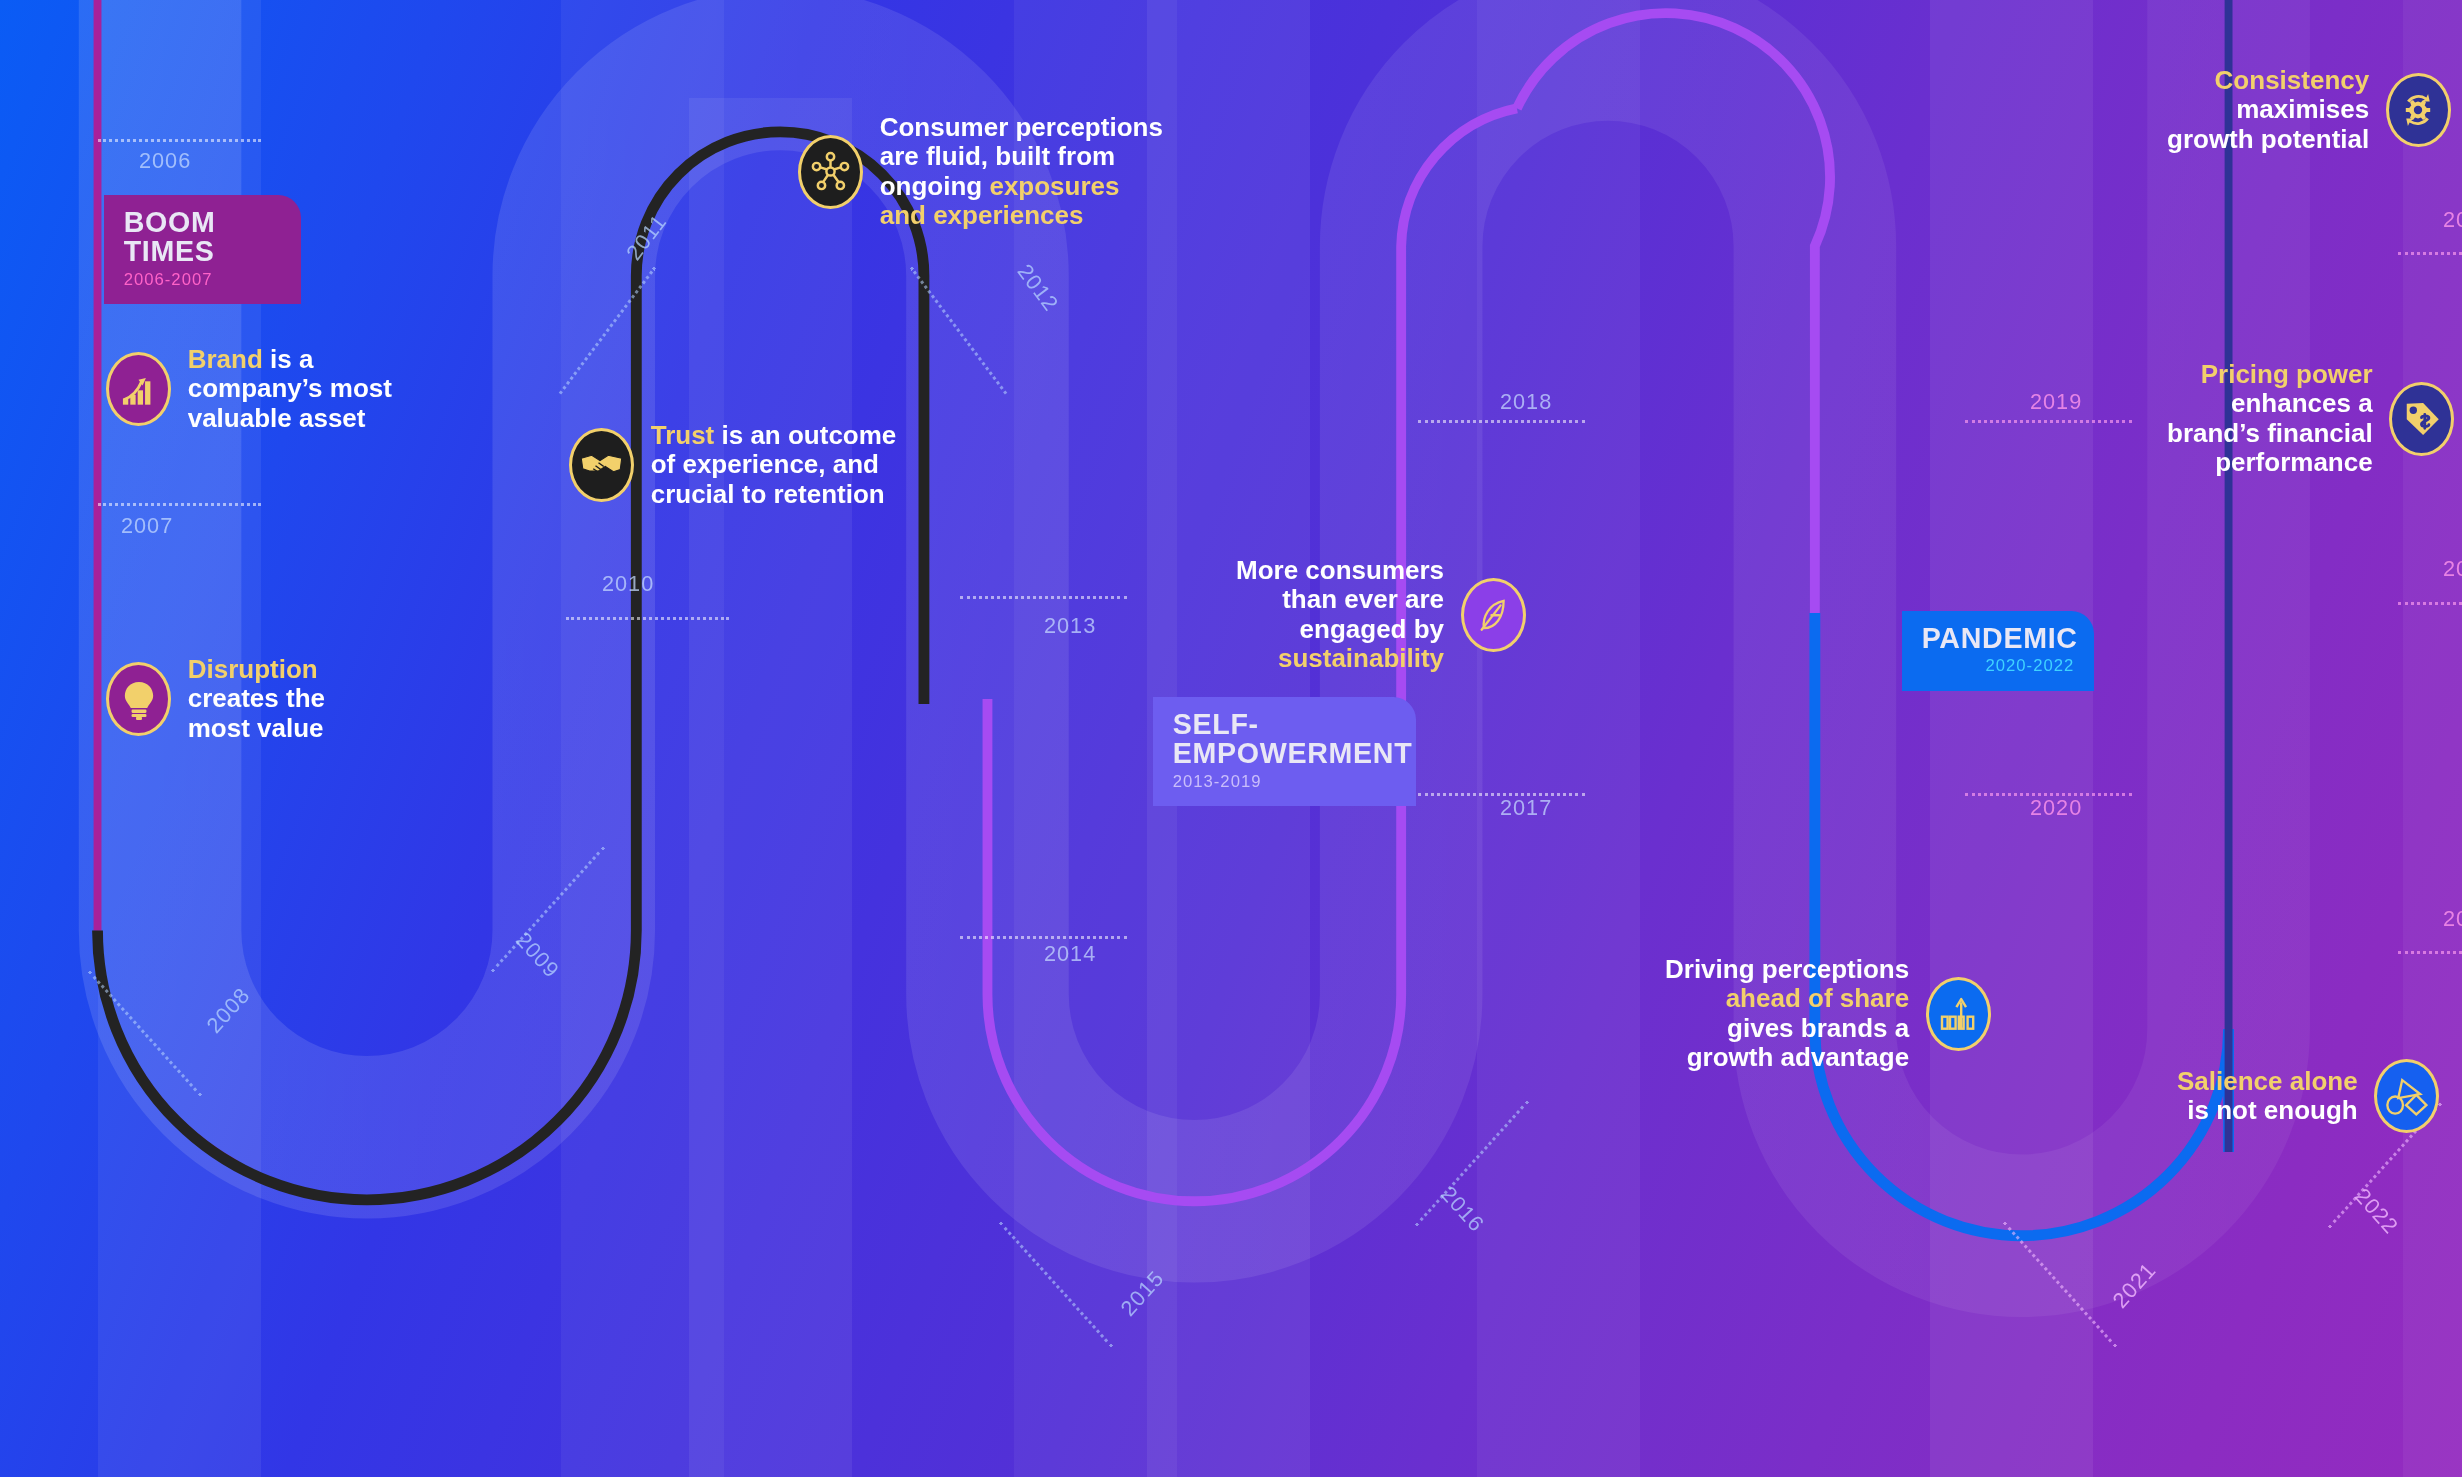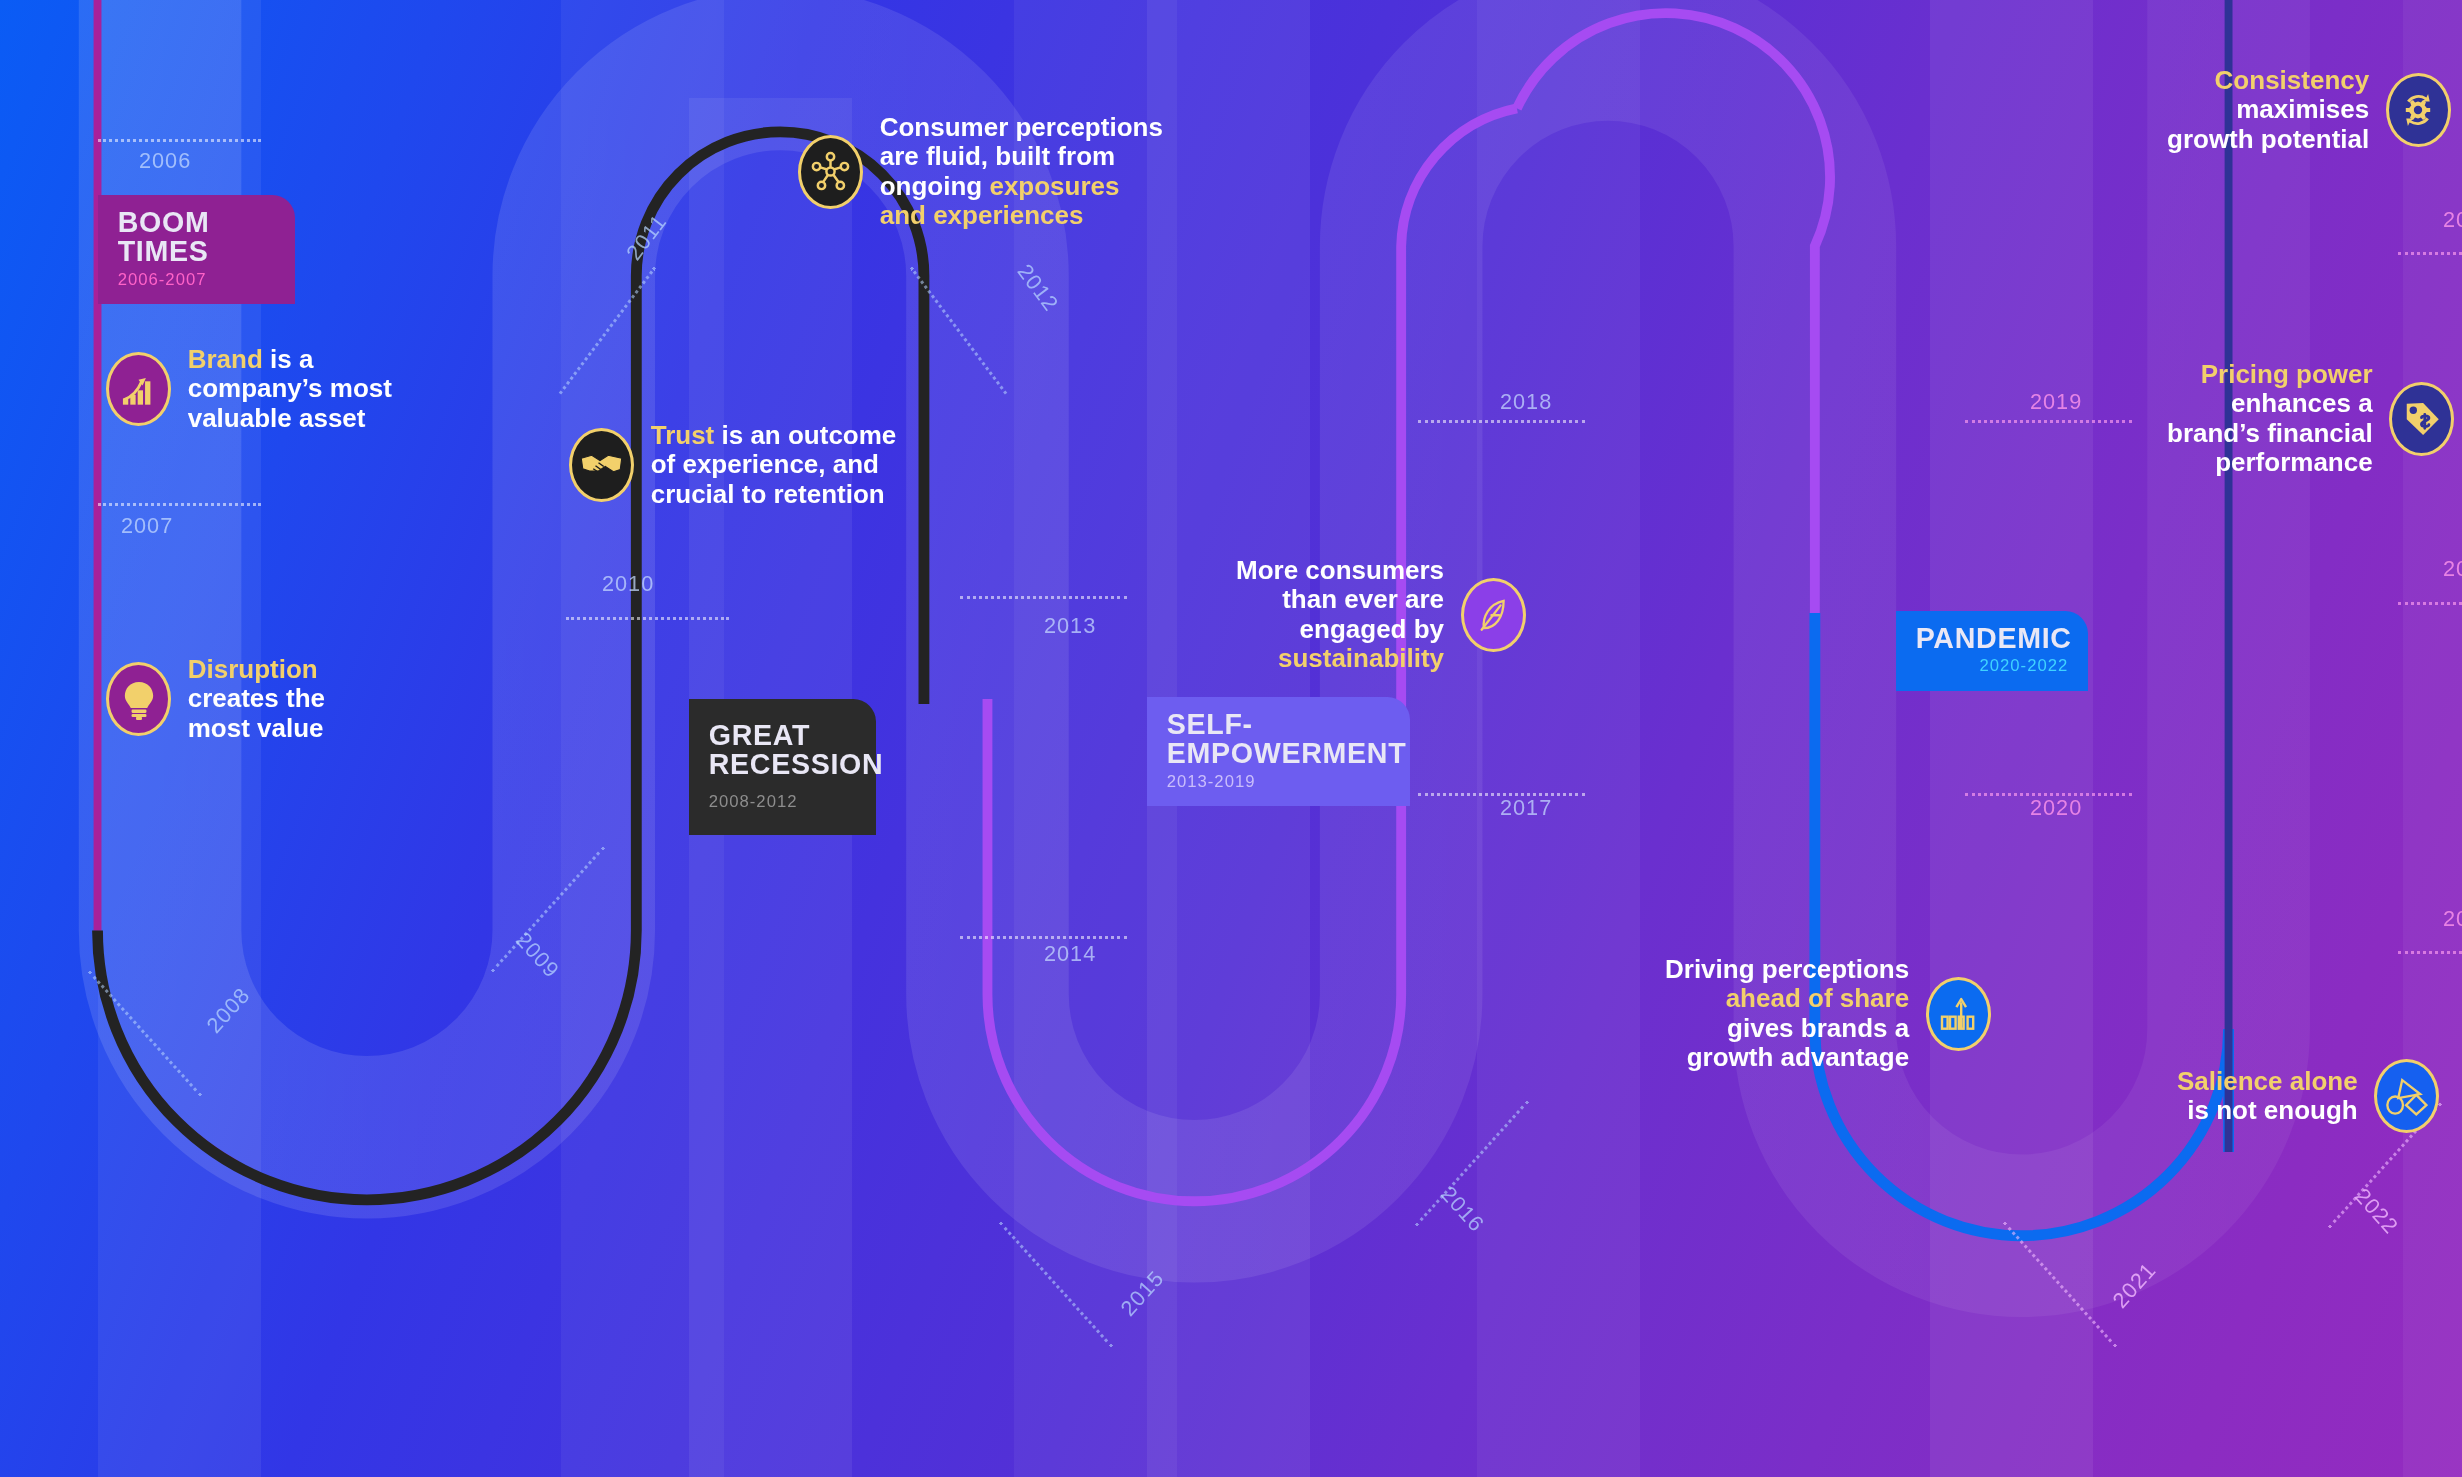--- a/index.html
+++ b/index.html
@@ -26,20 +26,21 @@
   }
   .yrrot.pink{color:rgba(242,186,255,.80);}
   
   .dtick{position:absolute;height:0;border-top:3px dotted rgba(185,215,255,.55);transform-origin:left center;}
   .dtick.pink{border-top-color:rgba(242,186,255,.6);}
 
   
   .era{
     position:absolute;padding:12.8px 19.7px 14.8px 19.7px;box-sizing:border-box;
     border-top-right-radius:22.7px;
+    margin-left:6px;
   }
   .era .t{font-size:28.6px;font-weight:700;letter-spacing:0.7px;line-height:1.03;color:#e9e7f5;}
   .era .s{font-size:16.7px;font-weight:300;letter-spacing:1px;margin-top:3px;}
 
   
   .stat{position:absolute;display:flex;align-items:center;gap:16.7px;}
   .stat.rev{flex-direction:row-reverse;}
   .stat .txt{font-size:26px;line-height:1.13;color:#ffffff;font-weight:600;white-space:pre-line;}
   .stat .txt .hl{color:#f2d06b;font-weight:800;}
   .stat .txt u{text-decoration:underline;text-underline-offset:2.5px;}
@@ -157,25 +158,20 @@
   <div class="yrrot pink" style="left:2152px;top:1253px;transform:rotate(-48deg) translate(-100%,0);">2021</div>
 
   <div class="dtick pink" style="left:2329px;top:1226px;width:167px;transform:rotate(-48deg);"></div>
   <div class="yrrot pink" style="left:2359px;top:1179px;transform:rotate(48deg);">2022</div>
 
   <div class="era" style="left:98px;top:195px;width:197px;background:#8f2193;">
     <div class="t">BOOM TIMES</div>
     <div class="s" style="color:#ff62c8;">2006-2007</div>
   </div>
 
-  <div class="era" style="left:689px;top:699px;width:187px;background:#2b2b2b;white-space:pre-line;">
-    <div class="t" style="white-space:pre-line;">GREAT
-RECESSION</div>
-    <div class="s" style="color:#8d8d8d;">2008-2012</div>
-  </div>
 
   <div class="era" style="left:1147px;top:697px;width:263px;background:#6d5df0;">
     <div class="t" style="white-space:pre-line;">SELF-
 EMPOWERMENT</div>
     <div class="s" style="color:#c9bdfb;">2013-2019</div>
   </div>
 
   <div class="era" style="left:1896px;top:611px;width:192px;background:#0b6bf0;text-align:right;">
     <div class="t">PANDEMIC</div>
     <div class="s" style="color:#3fd2ff;">2020-2022</div>

